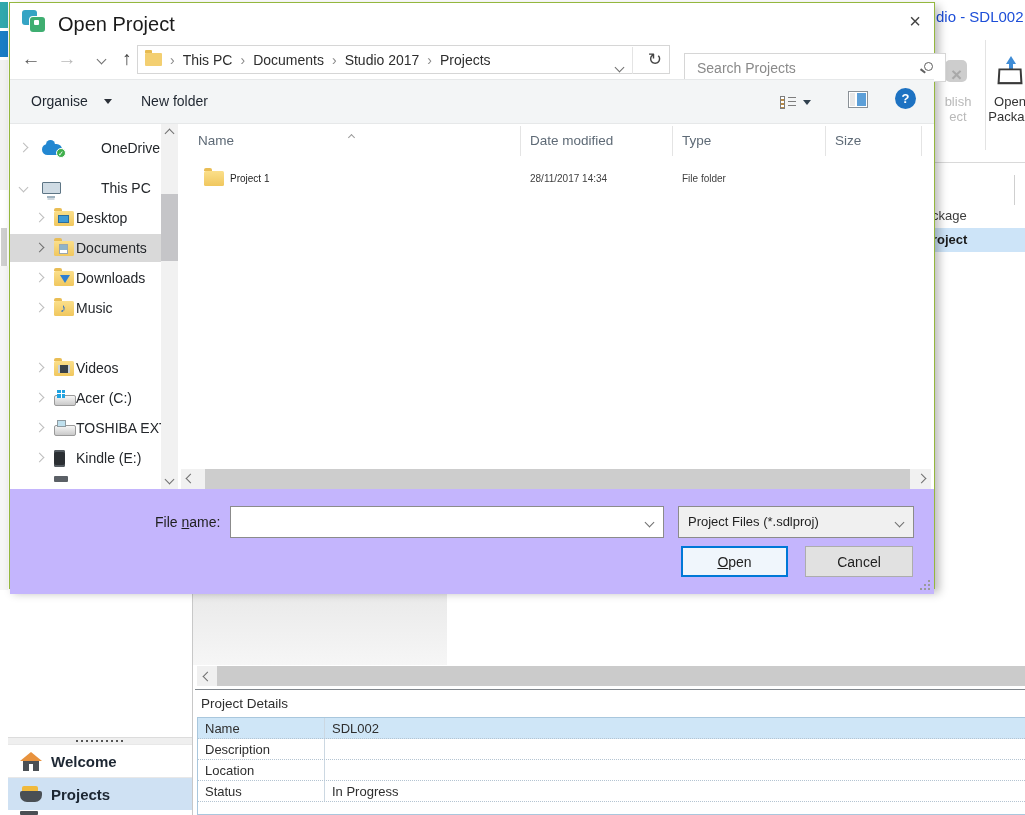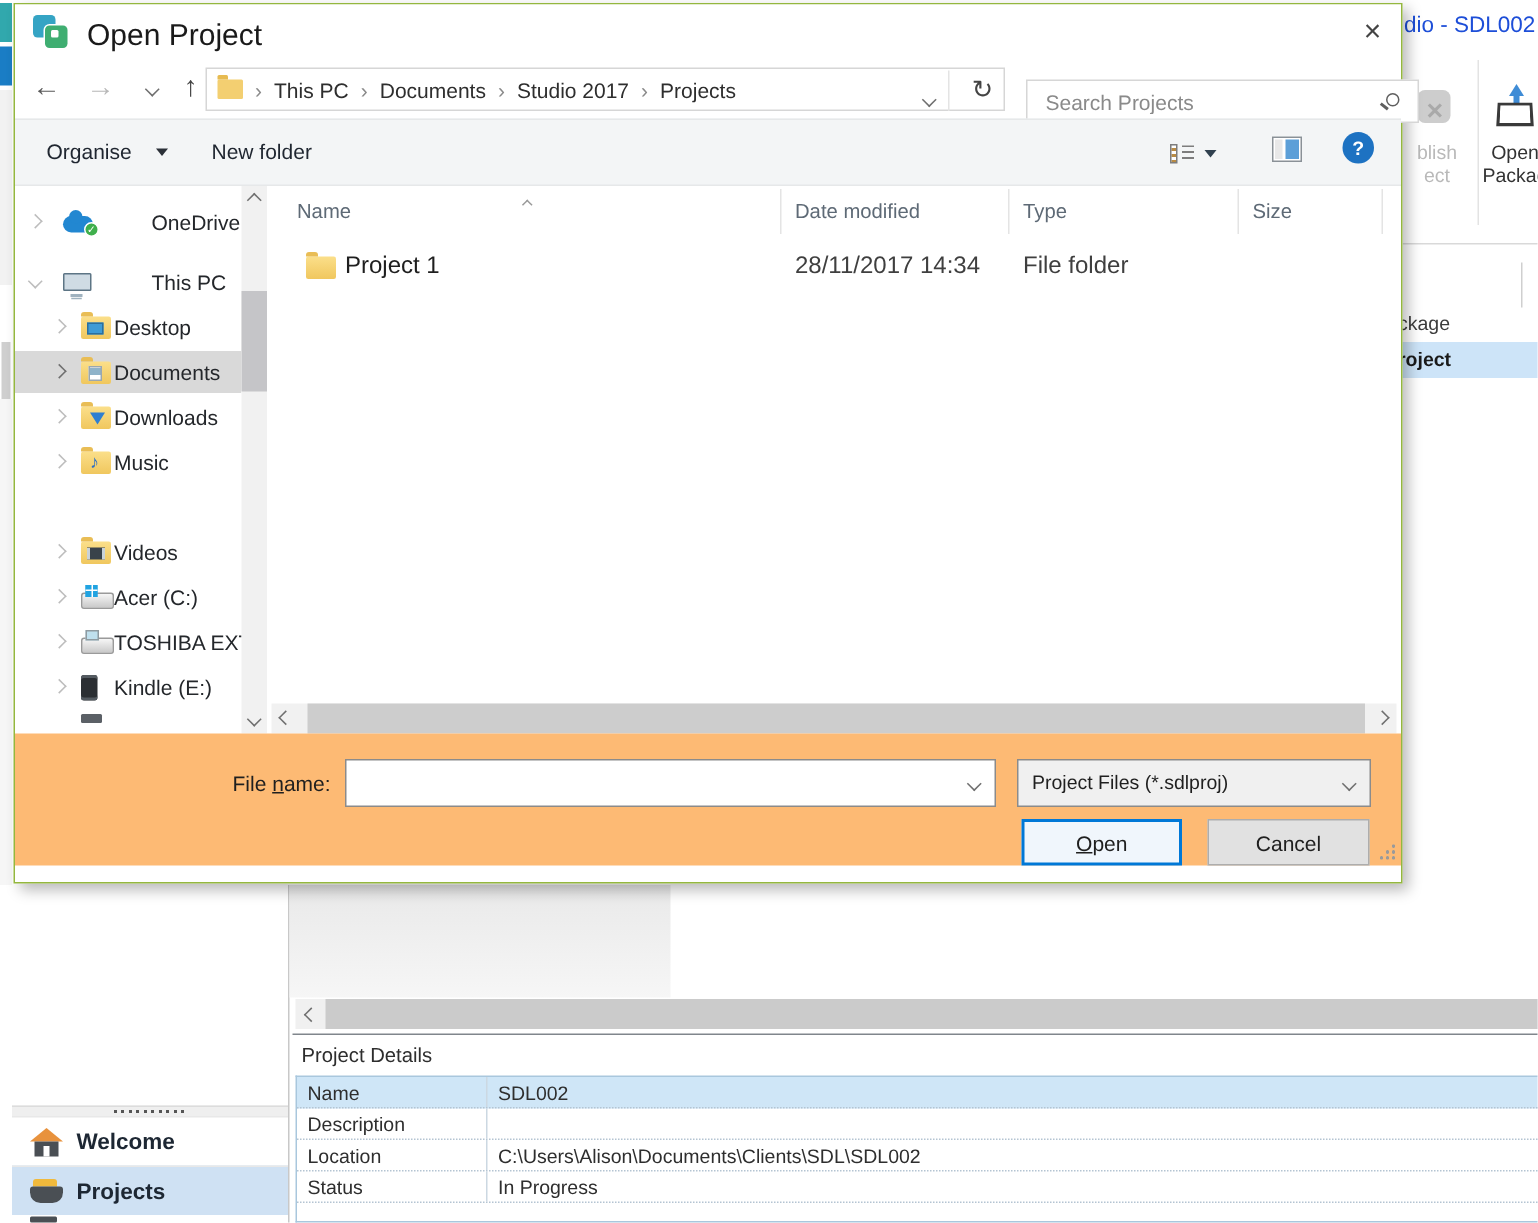--- a/index.html
+++ b/index.html
@@ -169,31 +169,31 @@
   .list { position:absolute; left:171px; top:0; width:751px; height:365px; background:#fff; }
   .lhead { position:absolute; top:0; left:0; width:100%; height:34px; }
   .lh { position:absolute; top:9px; font-size:13.5px; color:#5e6a76; }
   .lh-name { left:17px; } .lh-date { left:349px; } .lh-type { left:501px; } .lh-size { left:654px; }
   .lh-div { position:absolute; top:2px; width:1px; height:30px; background:#e4e4e4; }
   .d1{left:339px;} .d2{left:491px;} .d3{left:644px;} .d4{left:740px;}
   .sortcaret { position:absolute; left:168px; top:2px; }
   .sortcaret .chev { width:5px; height:5px; border-color:#9a9a9a; }
   .lrow { position:absolute; left:0; top:40px; width:740px; height:28px; display:flex; align-items:center; }
   .lrow .folder { margin-left:23px; }
-  .lc { font-size:16px; color:#1f1f1f; }
+  .lc { font-size:10px; color:#1f1f1f; }
   .lc-name { position:absolute; left:49px; }
   .lc-date { position:absolute; left:349px; color:#3f3f3f; }
   .lc-type { position:absolute; left:501px; color:#3f3f3f; }
 
   .hscroll { position:absolute; left:171px; top:345px; width:750px; height:20px; background:#f1f1f1; }
   .hs-left { position:absolute; left:6px; top:6px; }
   .hs-thumb { position:absolute; left:24px; top:0; width:705px; height:20px; background:#cdcdcd; }
   .hs-right { position:absolute; right:6px; top:6px; }
 
-  .bottom { position:absolute; left:0; top:486px; width:100%; height:88px; background:#fdba74;text-decoration:underline; }
+  .bottom { position:absolute; left:0; top:486px; width:100%; height:105px; background:#c4b5fd;text-decoration:underline; }
   .fn-label { position:absolute; left:145px; top:25px; font-size:14px; color:#1f1f1f; }
   .fn-key { text-decoration:underline; }
   .fn-combo { position:absolute; left:220px; top:17px; width:434px; height:32px; background:#fff; border:1px solid #8b8b8b; }
   .fn-combo input { position:absolute; left:6px; top:4px; width:400px; height:22px; border:none; outline:none;
      font-family:"Liberation Sans",sans-serif; font-size:14px; }
   .fn-chev { position:absolute; right:10px; top:12px; }
   .ft-select { position:absolute; left:668px; top:17px; width:236px; height:32px; background:#f0f0f0; border:1px solid #8b8b8b; }
   .ft-text { position:absolute; left:9px; top:7px; font-size:13px; color:#1f1f1f; }
   .btn { position:absolute; top:57px; height:31px; display:flex; align-items:center; justify-content:center; font-size:14px; color:#1f1f1f; }
   .btn-open { left:671px; width:107px; background:#f0f6fc; border:2px solid #0078d7; }
@@ -276,21 +276,20 @@
   <div class="pd-row sel">
     <div class="pd-label">Name</div>
     <div class="pd-value">SDL002</div>
   </div>
   <div class="pd-row">
     <div class="pd-label">Description</div>
     <div class="pd-value"></div>
   </div>
   <div class="pd-row">
     <div class="pd-label">Location</div>
-    <div class="pd-value">C:\Users\Alison\Documents\Clients\SDL\SDL002</div>
   </div>
   <div class="pd-row">
     <div class="pd-label">Status</div>
     <div class="pd-value">In Progress</div>
   </div>
 </div>
 
 <div class="abs dlg">
 
   <div class="titlebar">

